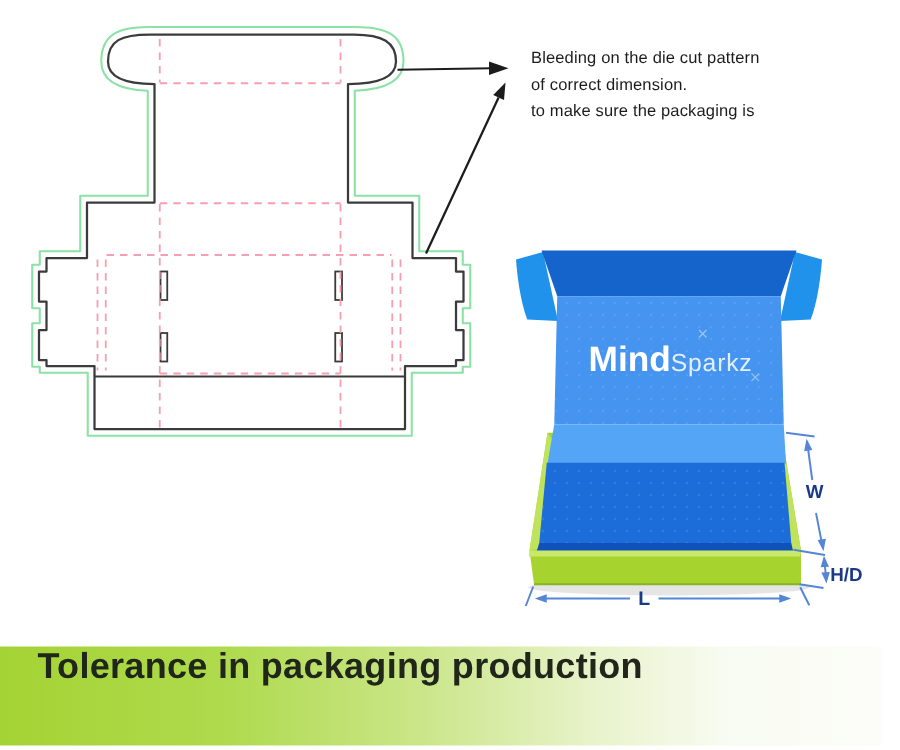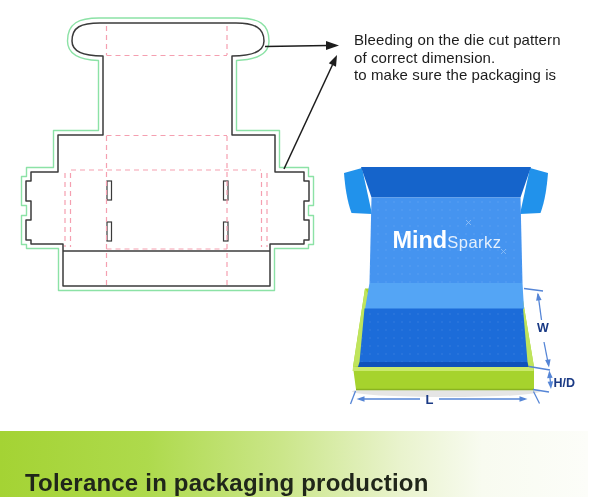--- a/index.html
+++ b/index.html
@@ -4,28 +4,28 @@
 <style>
   html,body{margin:0;padding:0;background:#fff;}
   .canvas{
     position:relative;width:600px;height:500px;background:#ffffff;
     overflow:hidden;font-family:"Liberation Sans",sans-serif;
   }
   .die-svg{position:absolute;left:0;top:0;}
   .box-svg{position:absolute;left:335px;top:150px;}
   .annotation{
     position:absolute;left:354px;top:31px;width:220px;
-    font-size:15px;line-height:17.5px;font-weight:500;
+    font-size:11px;line-height:17.5px;font-weight:500;
     color:#1c1c1c;letter-spacing:.1px;
   }
   .annotation span{display:block;}
   .caption-bar{
     position:absolute;left:0;top:431px;width:588px;height:66px;
     background:linear-gradient(90deg,#a4d334 0%,#aeda4c 25%,#cbe68a 48%,#e9f3cd 68%,#f8fbf0 82%,#fcfdf9 100%);
-    display:flex;align-items:flex-end;
+    display:flex;align-items:flex-start;
   }
   .caption-bar .title{
     padding-left:25px;font-size:24px;font-weight:700;color:#20261a;
     letter-spacing:.2px;
   }
   svg text{font-family:"Liberation Sans",sans-serif;}
 </style>
 </head>
 <body>
 

